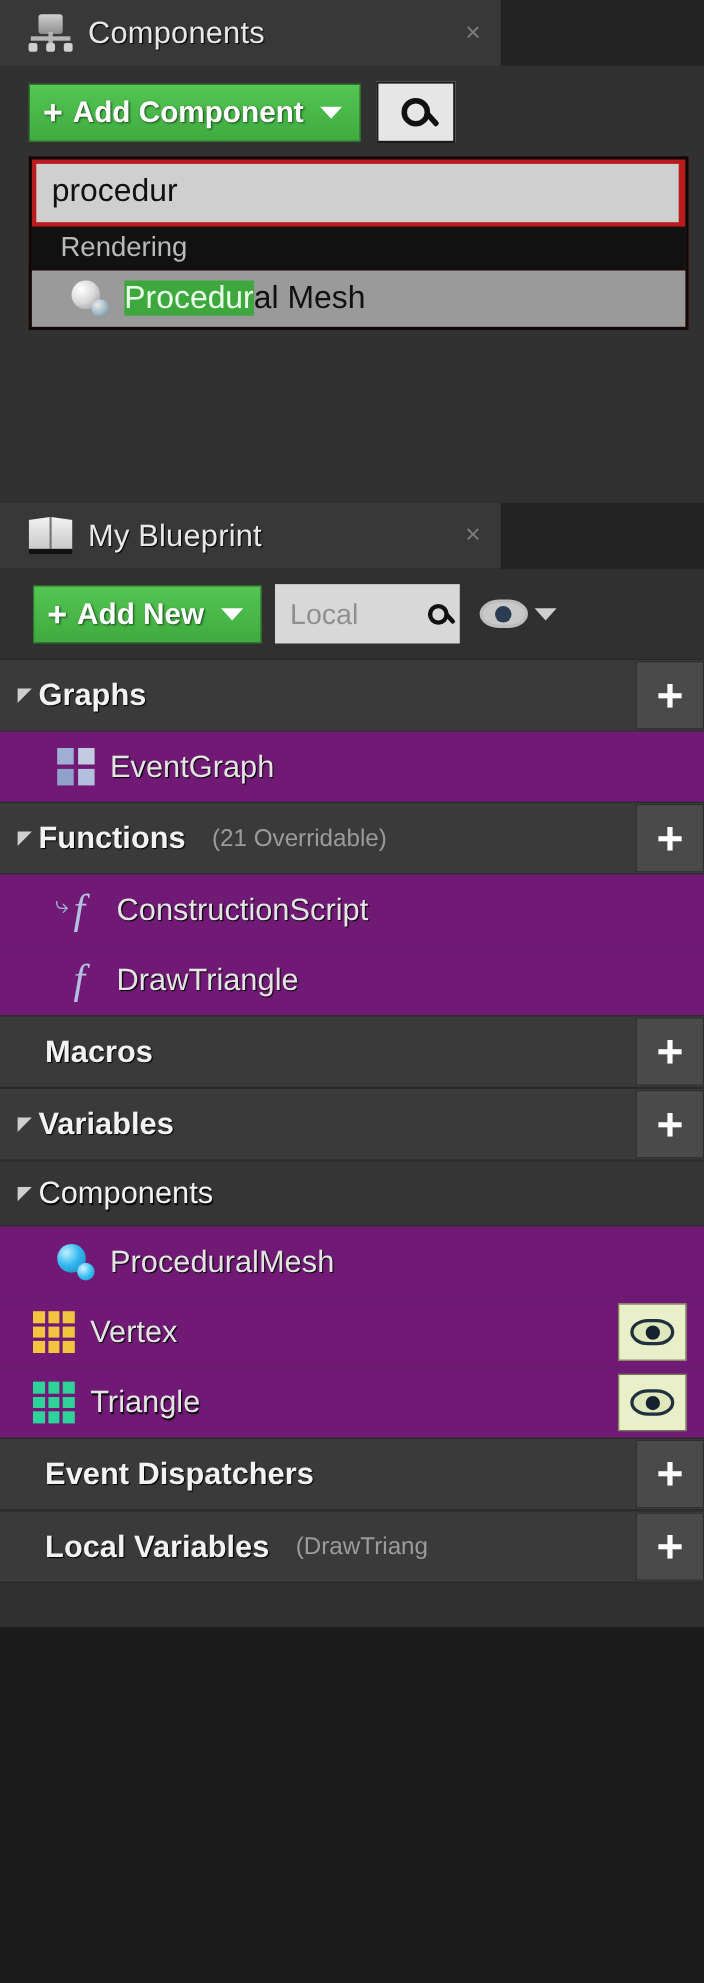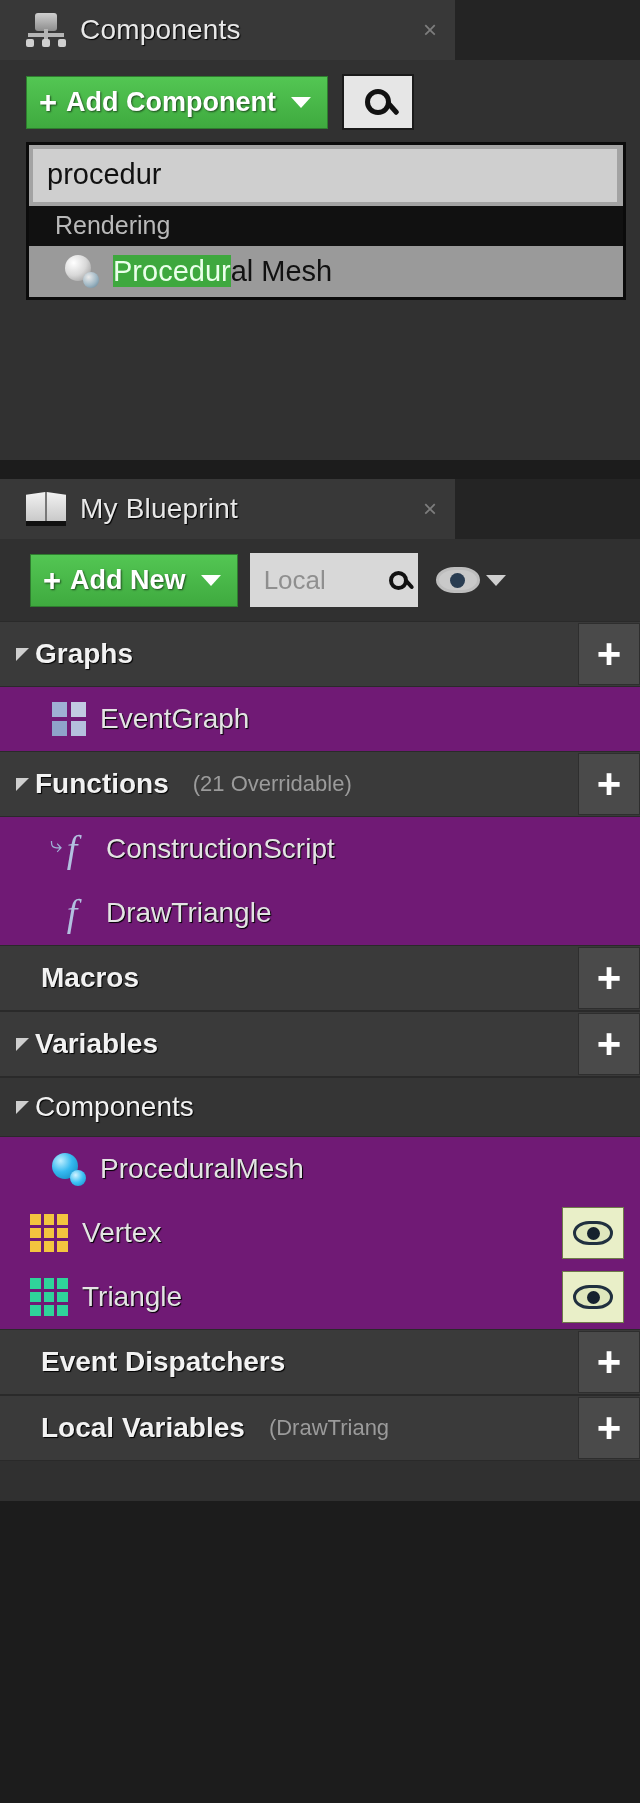--- a/index.html
+++ b/index.html
@@ -65,21 +65,21 @@
   .mag::after {
     content: ""; position: absolute; right: -9px; bottom: -6px;
     width: 5px; height: 16px; background: #111;
     transform: rotate(-42deg); border-radius: 2px;
   }
   .mag.sm { width: 19px; height: 19px; border-width: 4px; }
   .mag.sm::after { width: 4px; height: 12px; right: -7px; bottom: -4px; }
 
   
   .dd {
-    margin: 0 14px 12px 26px; border: 3px solid #0b0b0b; background: #a3a3a3;
+    margin: 0 14px 12px 26px; border: 3px solid #0b0b0b; background: #b91c1c;
   }
   .dd-input {
     background: #cfcfcf; color: #111; font-size: 29px;
     padding: 9px 10px 11px 14px; margin: 4px 6px 4px 4px;
   }
   .dd-cat {
     background: #111; color: #b9b9b9; font-size: 25px;
     padding: 5px 0 6px 26px;
   }
   .dd-item {
@@ -105,21 +105,21 @@
     background: radial-gradient(circle at 33% 30%, #ffffff 0%, #d8d8d8 50%, #8d8d8d 100%);
   }
   .blue-sphere.pale::after {
     background: radial-gradient(circle at 35% 32%, #eaeaea 0%, #9fb7c4 55%, #5c7e92 100%);
   }
   .comp-empty { height: 148px; background: #313131; }
 
   .panel-gap { height: 16px; background: #1c1c1c; }
 
   
-  #myblueprint-panel { position: absolute; left: 0; top: 479px; width: 640px; }
+  #myblueprint-panel { position: absolute; left: 0; top: 457px; width: 640px; }
   .mb-body { background: #303030; }
 
   .mb-toolbar {
     display: flex; align-items: center; gap: 12px;
     padding: 14px 10px 14px 30px; background: #303030;
   }
   .mb-search {
     flex: 0 0 auto; width: 168px; height: 54px; background: #d8d8d8;
     display: flex; align-items: center; justify-content: space-between;
     padding: 0 10px 0 14px;

